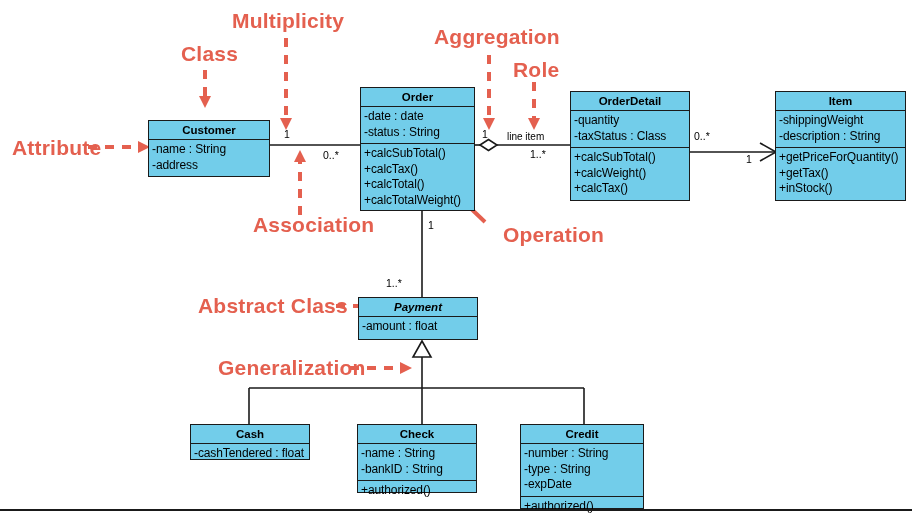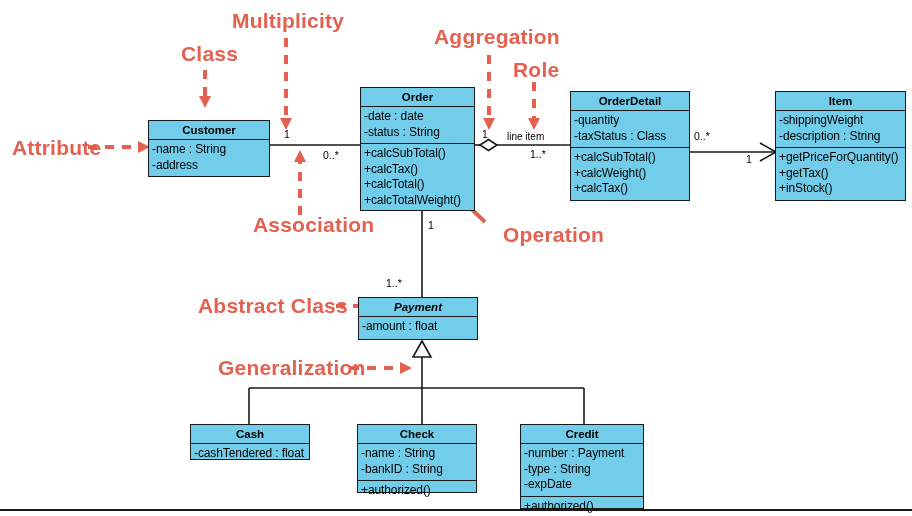--- a/index.html
+++ b/index.html
@@ -152,21 +152,21 @@
       <div class="mem">-bankID : String</div>
     </div>
     <div class="cmp sep">
       <div class="mem">+authorized()</div>
     </div>
   </div>
 
   <div class="uml-class" style="left:520px;top:424px;width:124px;height:85px;">
     <div class="cls-name">Credit</div>
     <div class="cmp">
-      <div class="mem">-number : Payment</div>
+      <div class="mem">-number : String</div>
       <div class="mem">-type : String</div>
       <div class="mem">-expDate</div>
     </div>
     <div class="cmp sep">
       <div class="mem">+authorized()</div>
     </div>
   </div>
 
   <div class="mult" style="left:284px;top:129px;">1</div>
   <div class="mult" style="left:323px;top:150px;">0..*</div>

